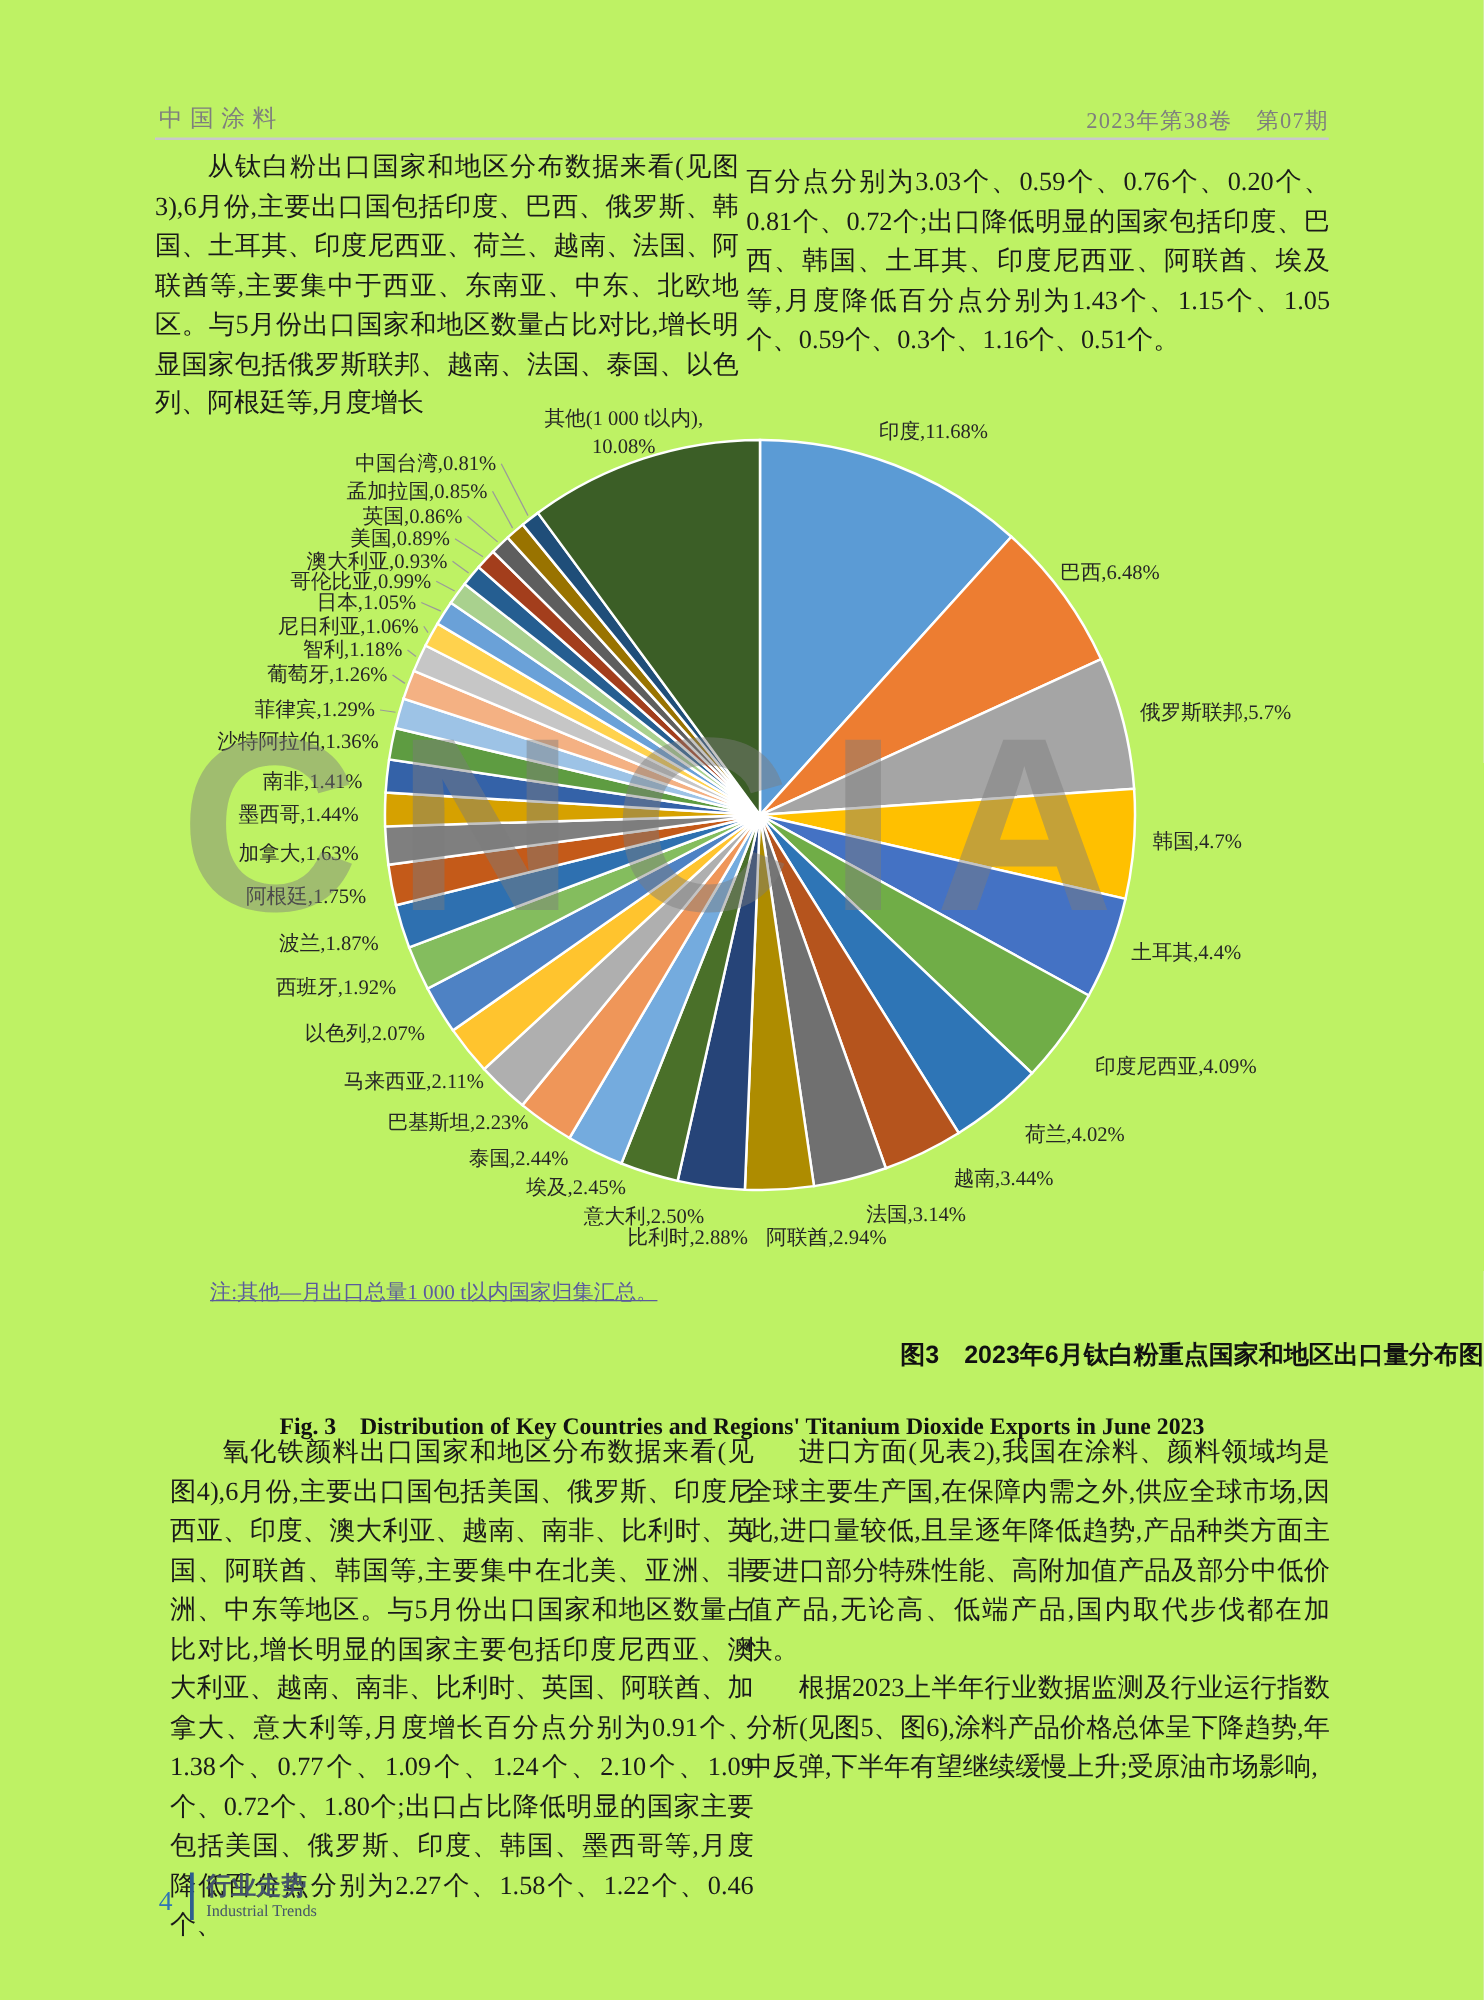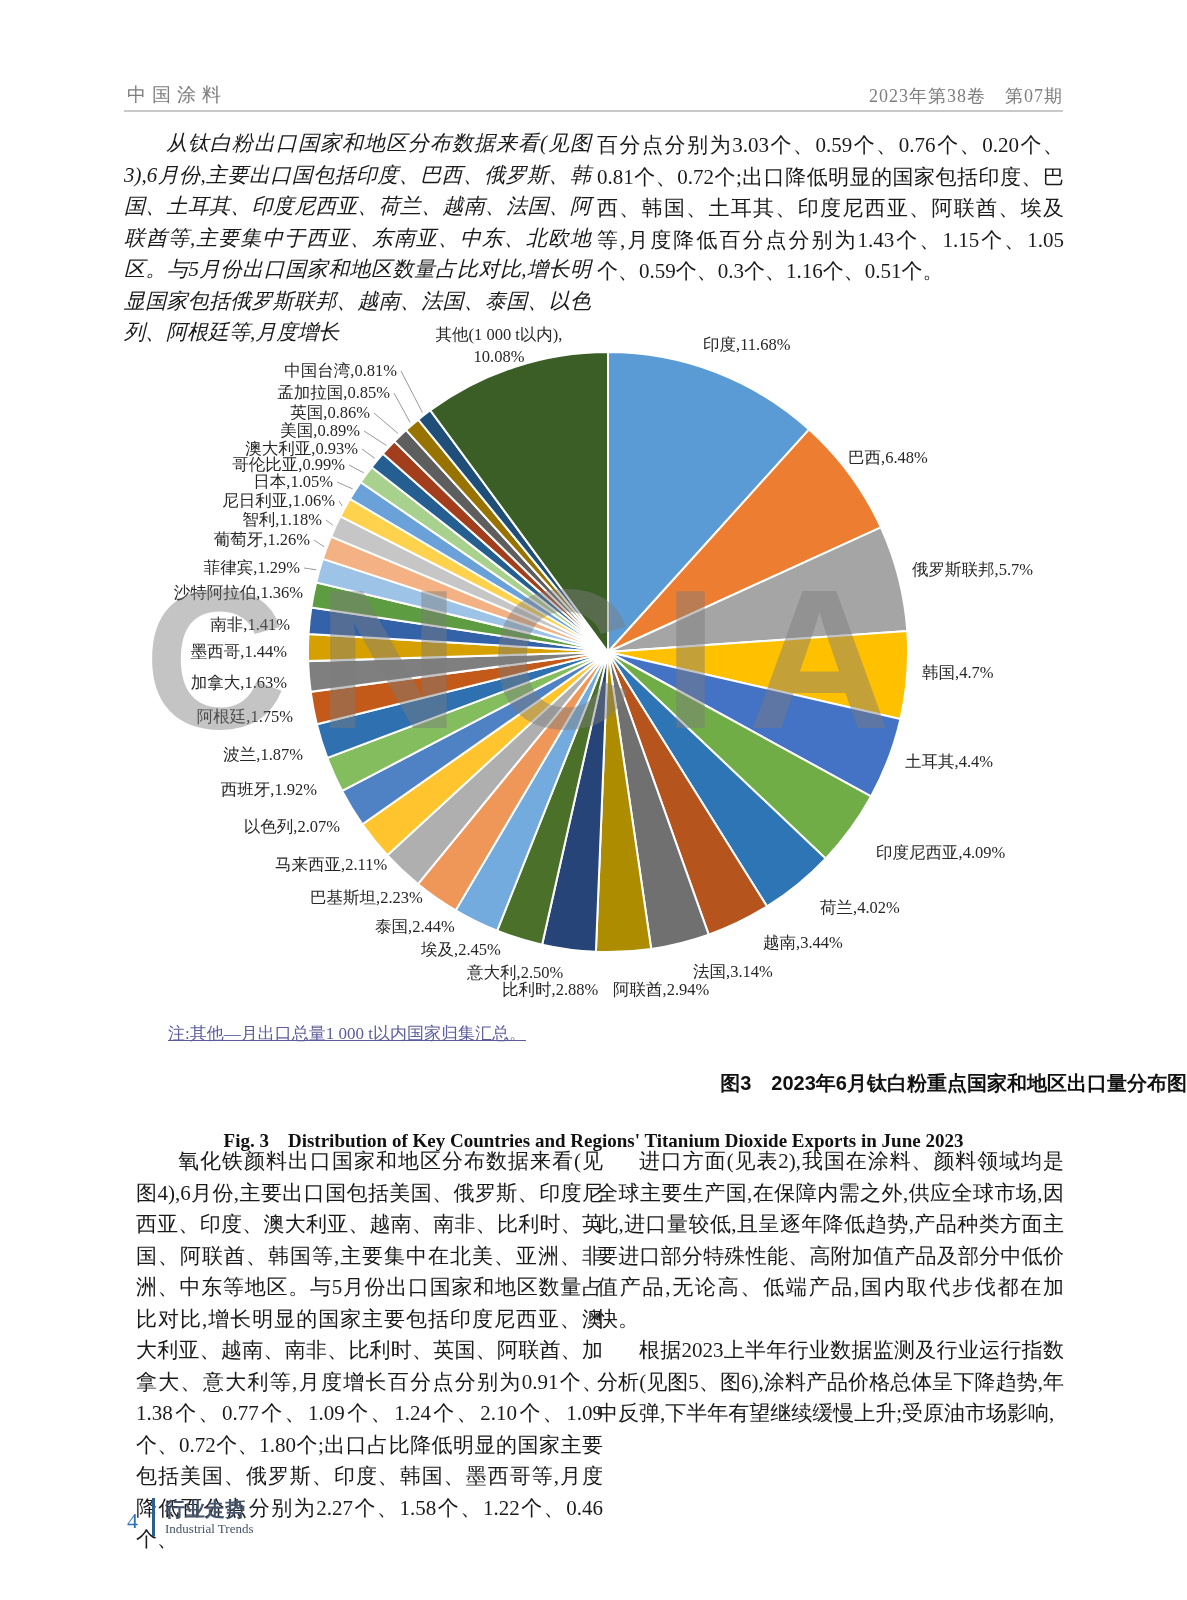--- a/index.html
+++ b/index.html
@@ -1,27 +1,27 @@
 <!DOCTYPE html>
 <html><head>
 <meta charset="utf-8">
 <style>
   html,body{margin:0;padding:0;background:#e8e8e8;}
-  .page{position:relative;width:1187px;height:1600px;background:#ffffff;margin:0 auto;
+  .page{position:relative;width:1187px;height:1600px;background:#bef264;margin:0 auto;
         font-family:"Liberation Serif","DejaVu Serif",serif;color:#1a1a1a;overflow:hidden;}
   
   .hdr-journal{position:absolute;left:127px;top:82px;font-family:"Liberation Sans","DejaVu Sans",sans-serif;
                font-size:19px;letter-spacing:6px;color:#7e7e7e;}
   .hdr-issue{position:absolute;right:124px;top:84px;font-size:18px;color:#7e7e7e;letter-spacing:1px;}
   .hdr-rule{position:absolute;left:124px;right:124px;top:110px;height:2px;background:#c9c9c9;}
   
   .col{position:absolute;width:467px;font-size:21px;line-height:31.5px;text-align:justify;}
   .col p{margin:0;}
   .col p.ind{text-indent:2em;}
-  .s1-left{left:124px;top:128px;font-style:italic;}
+  .s1-left{left:124px;top:118px;}
   .s1-right{left:597px;top:130px;}
   .s2-left{left:136px;top:1146px;}
   .s2-right{left:597px;top:1146px;}
   .sec-heading{font-family:"Liberation Sans","DejaVu Sans",sans-serif;font-weight:bold;
                font-size:23px;color:#5b5b9d;margin:14px 0 10px 0 !important;line-height:32px;text-align:left;}
   
   .chart{position:absolute;left:124px;top:312px;width:940px;height:700px;}
   .chart svg{position:absolute;left:0;top:0;}
   .slice-label{font-size:16.5px;fill:#262626;font-family:"Liberation Serif","DejaVu Serif",serif;}
   .watermark{position:absolute;left:20px;top:249px;width:900px;

